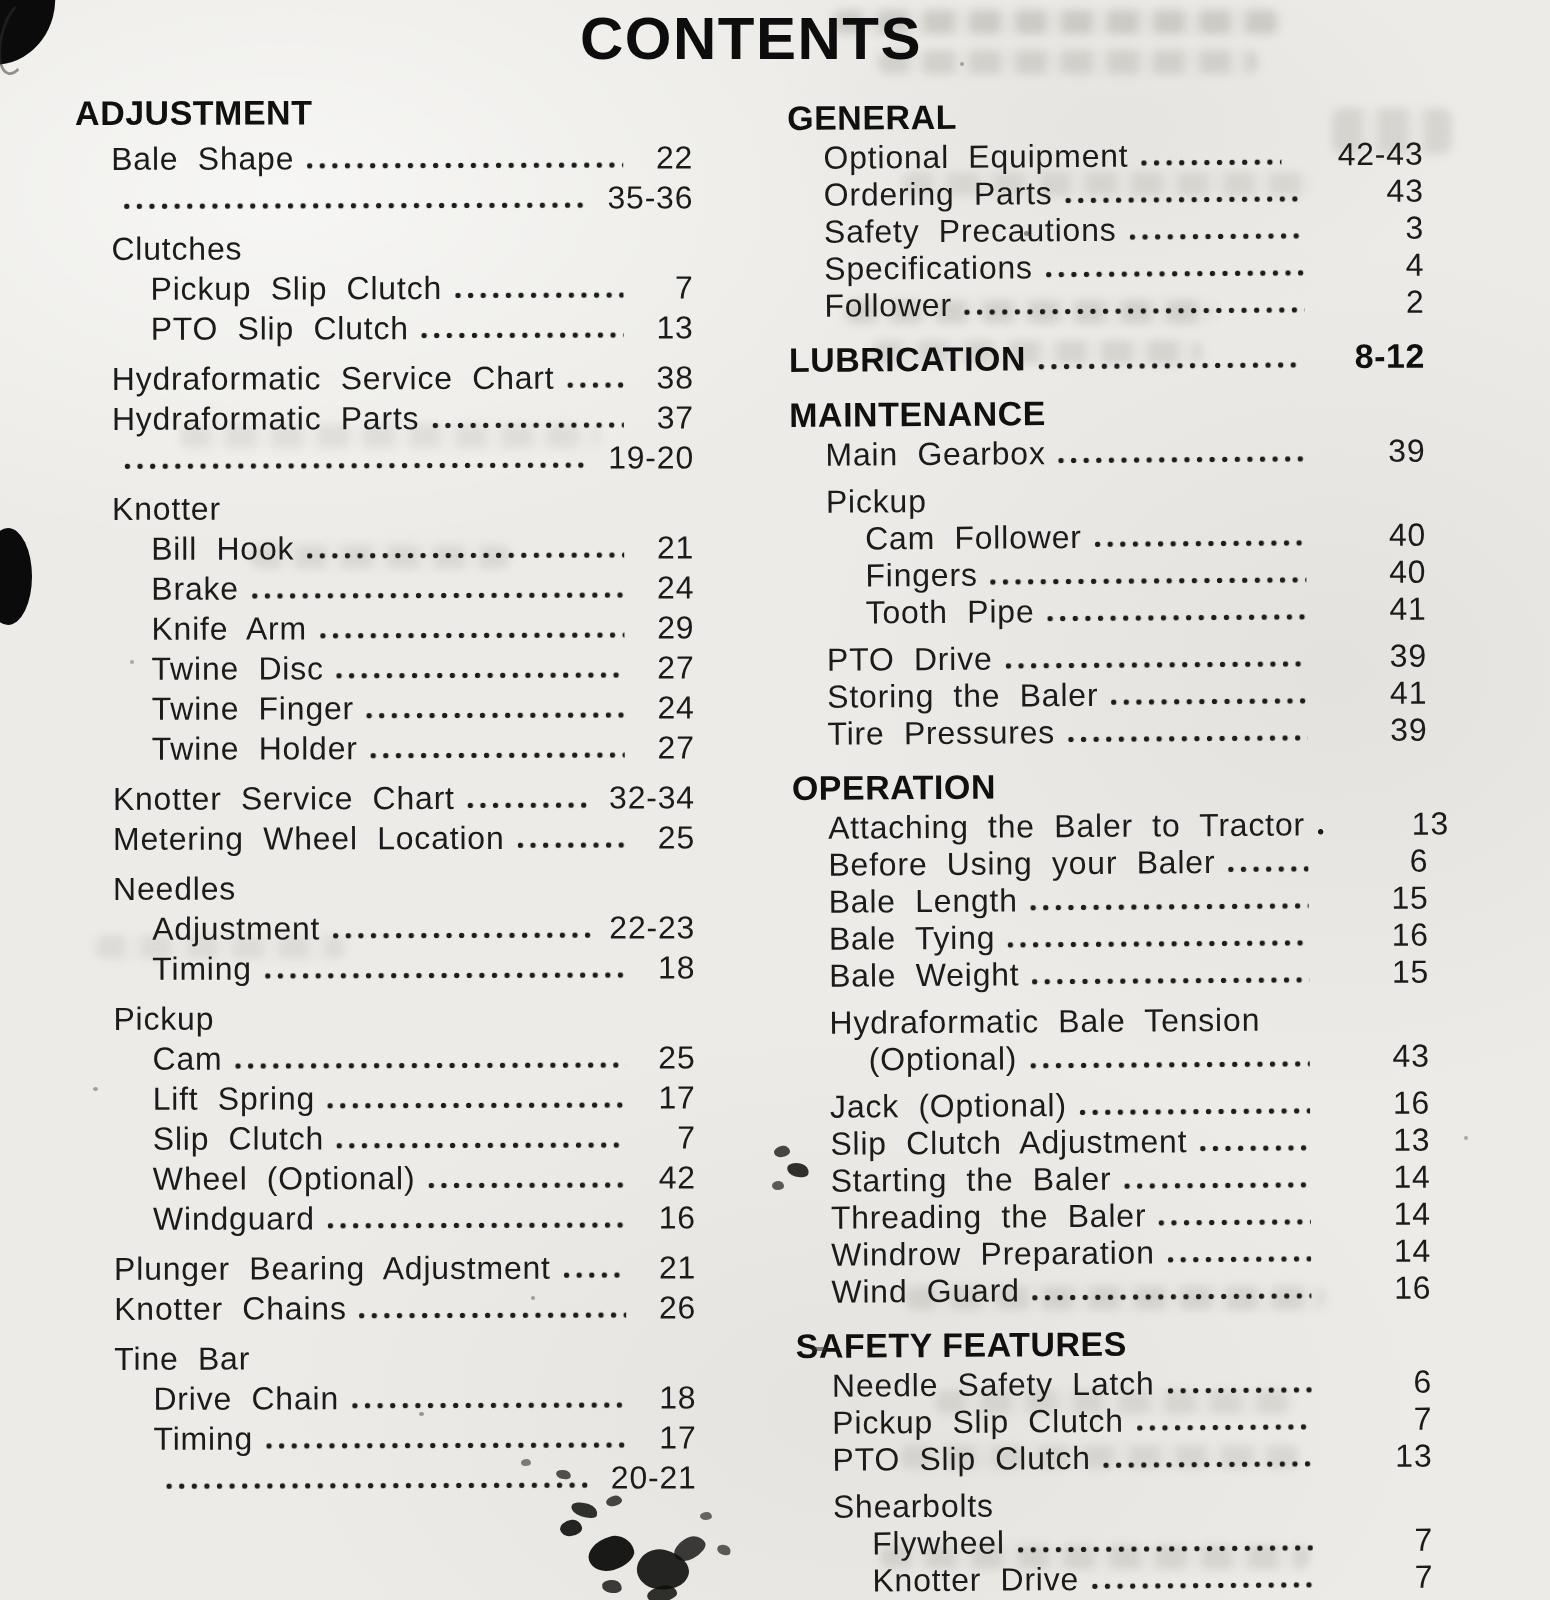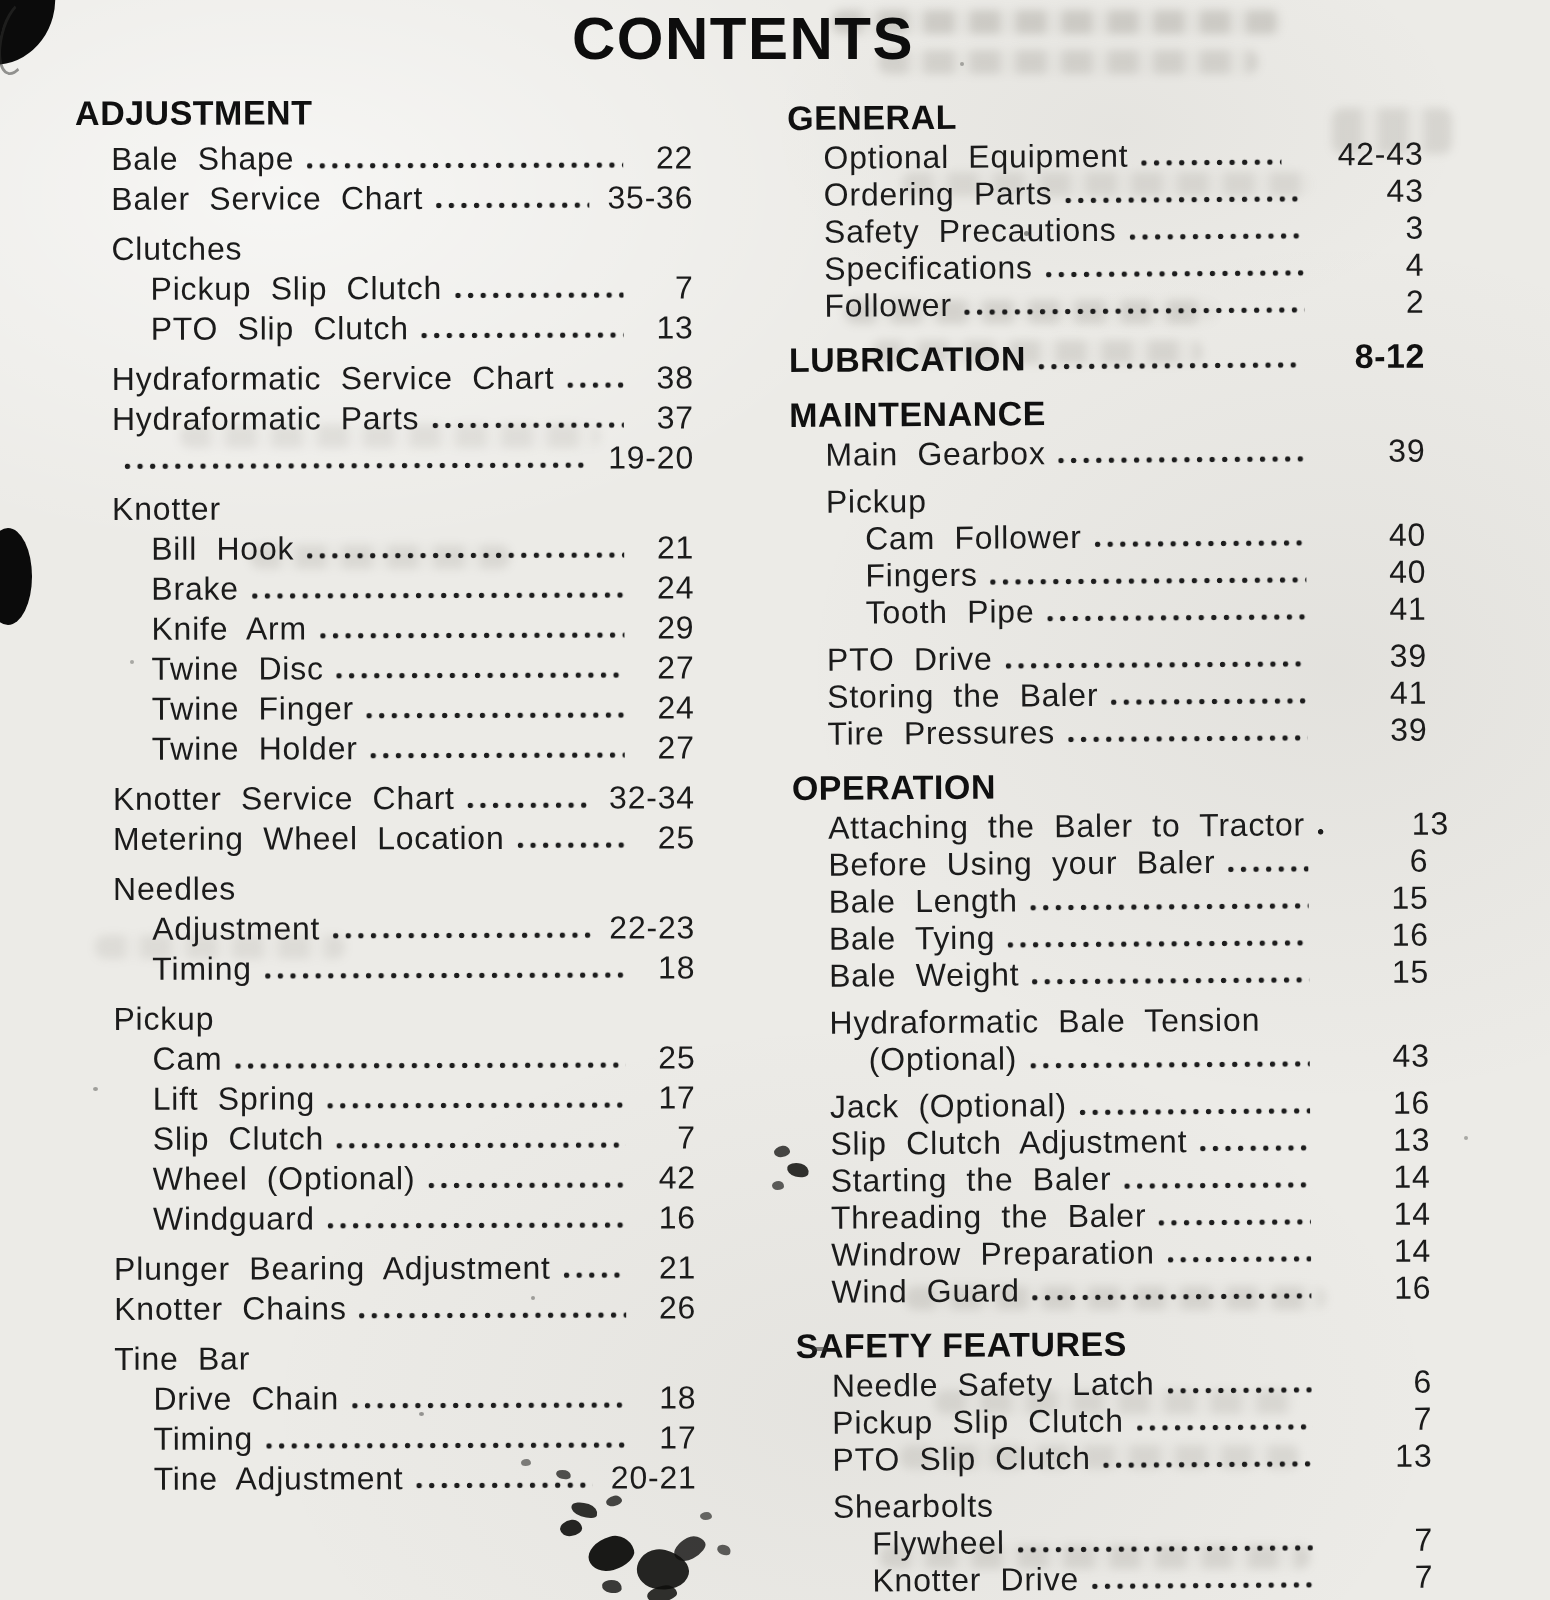--- a/index.html
+++ b/index.html
@@ -7,21 +7,21 @@
     position:relative;width:1550px;height:1600px;overflow:hidden;
     font-family:"Liberation Sans",sans-serif;color:#1b1b1b;
     background:
       radial-gradient(900px 520px at 18% 12%, rgba(255,255,255,.55), rgba(255,255,255,0) 70%),
       radial-gradient(760px 620px at 86% 42%, rgba(108,104,95,.07), rgba(108,104,95,0) 70%),
       radial-gradient(820px 540px at 55% 88%, rgba(108,104,95,.06), rgba(108,104,95,0) 72%),
       radial-gradient(500px 300px at 72% 8%, rgba(108,104,95,.05), rgba(108,104,95,0) 70%),
       #ecebe7;
   }
   .title{
-    position:absolute;top:4px;left:3px;width:1480px;text-align:center;
+    position:absolute;top:4px;left:11px;width:1480px;text-align:center;
     font-size:60px;font-weight:bold;letter-spacing:1.5px;color:#0d0d0d;
   }
   .col{position:absolute;}
   .col-left{left:75px;top:92px;width:618px;transform:rotate(-0.15deg);transform-origin:left top;}
   .col-right{left:787px;top:98px;width:636px;transform:rotate(-0.4deg);transform-origin:left top;}
   .row{display:flex;}
   .item{font-size:32px;letter-spacing:.8px;word-spacing:.3em;}
   .col-left .item{line-height:40px;}
   .col-right .item{line-height:37px;}
   .heading{font-size:34px;font-weight:bold;letter-spacing:.5px;color:#101010;margin-top:15px;}
@@ -82,21 +82,20 @@
   <div class="col col-left">
       <div class="row heading">
         <span class="label">ADJUSTMENT</span>
       </div>
       <div class="row item indent1">
         <span class="label">Bale Shape</span>
         <span class="leader"></span>
         <span class="pagenum">22</span>
       </div>
       <div class="row item indent1">
-        <span class="label">Baler Service Chart</span>
         <span class="leader"></span>
         <span class="pagenum">35-36</span>
       </div>
       <div class="row item indent1 group">
         <span class="label">Clutches</span>
       </div>
       <div class="row item indent2">
         <span class="label">Pickup Slip Clutch</span>
         <span class="leader"></span>
         <span class="pagenum">7</span>
@@ -221,21 +220,20 @@
         <span class="label">Drive Chain</span>
         <span class="leader"></span>
         <span class="pagenum">18</span>
       </div>
       <div class="row item indent2">
         <span class="label">Timing</span>
         <span class="leader"></span>
         <span class="pagenum">17</span>
       </div>
       <div class="row item indent2">
-        <span class="label">Tine Adjustment</span>
         <span class="leader"></span>
         <span class="pagenum">20-21</span>
       </div>
     </div>
   <div class="col col-right">
       <div class="row heading">
         <span class="label">GENERAL</span>
       </div>
       <div class="row item indent1">
         <span class="label">Optional Equipment</span>

